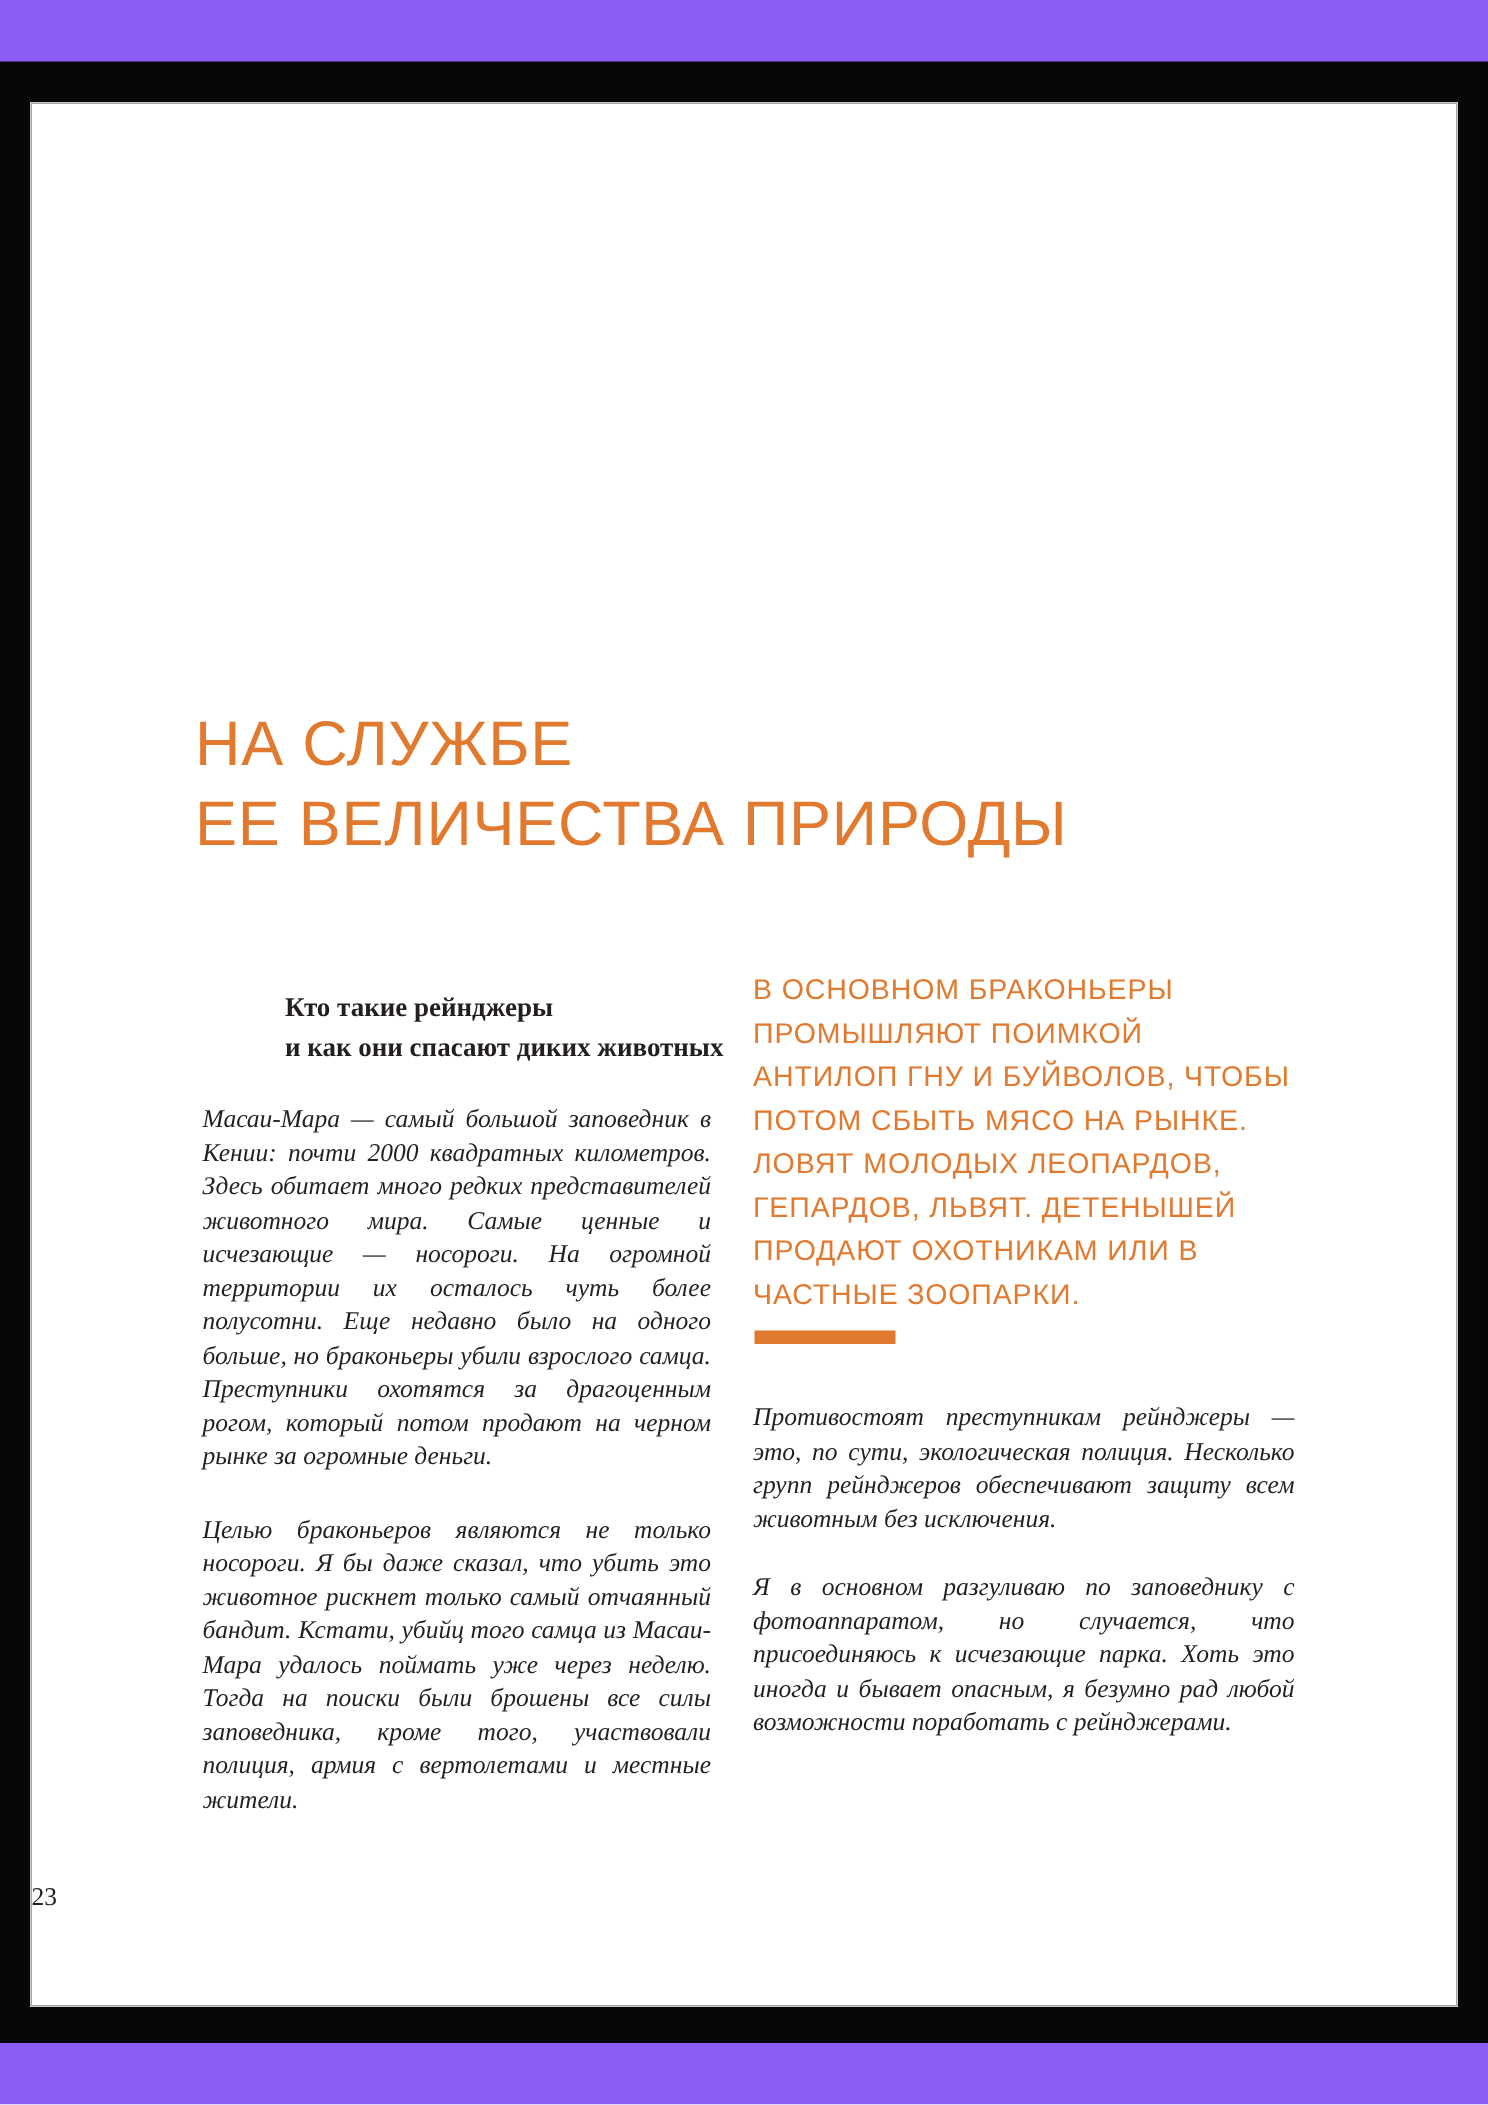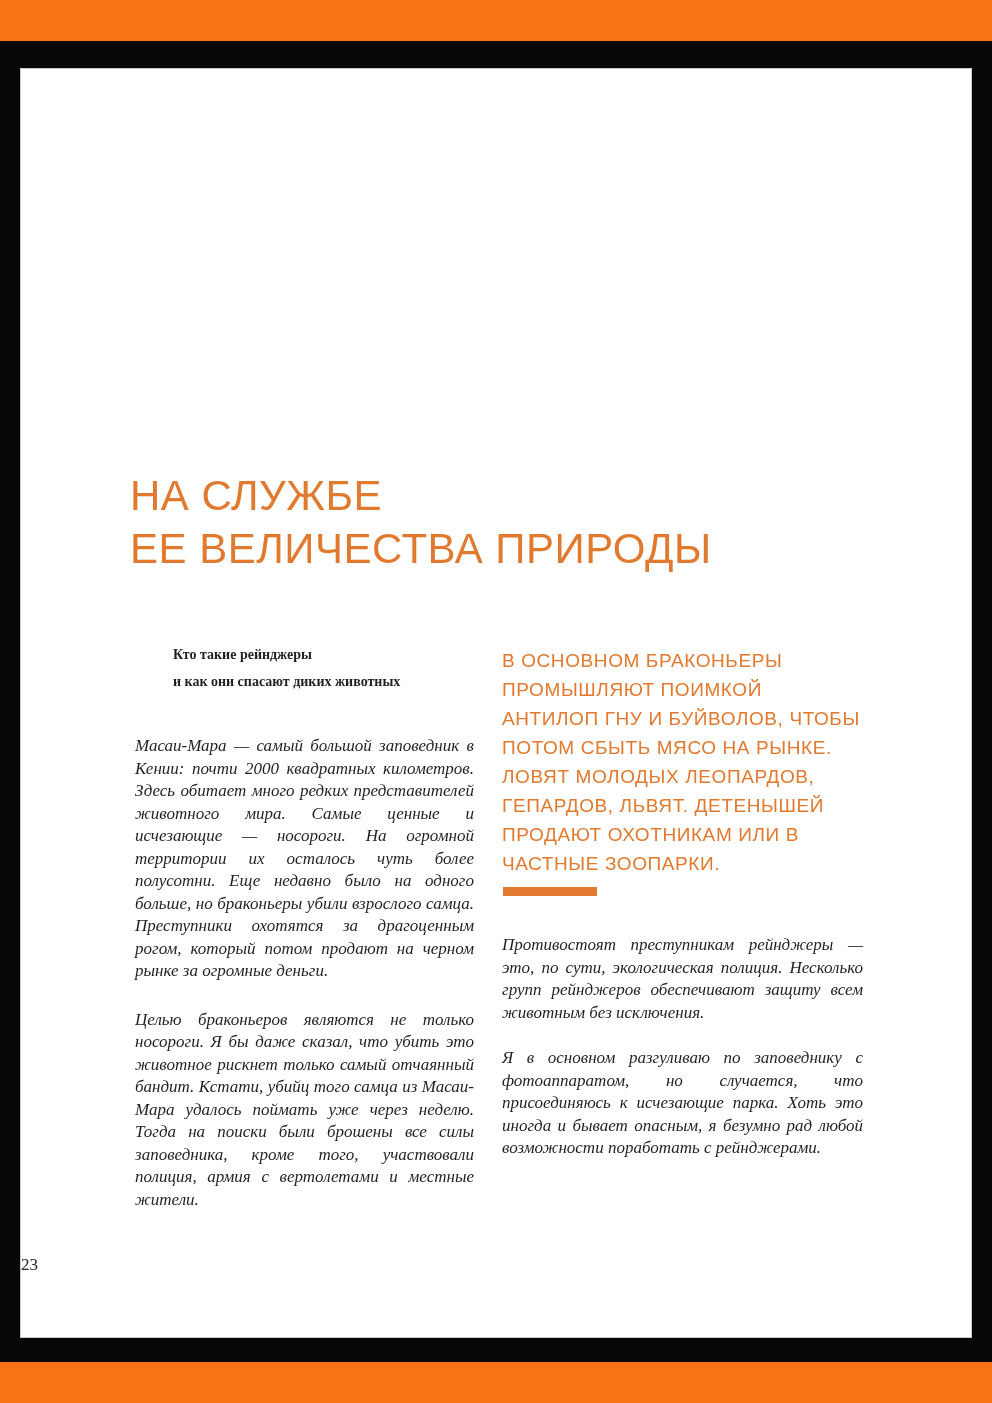--- a/index.html
+++ b/index.html
@@ -4,21 +4,21 @@
 <style>
   html, body {
     margin: 0;
     padding: 0;
     background: #ffffff;
   }
   .canvas {
     position: relative;
     width: 992px;
     height: 1403px;
-    background: #f97316;
+    background: #8b5cf6;
     overflow: hidden;
     font-family: "Liberation Serif", serif;
   }
   
   .frame {
     position: absolute;
     left: 0;
     top: 41px;
     width: 992px;
     height: 1321px;
@@ -43,24 +43,24 @@
     font-size: 42px;
     line-height: 53px;
     letter-spacing: 0.5px;
     color: #e1792f;
   }
   .title span { display: block; }
   .subtitle {
     position: absolute;
     left: 152px;
     top: 572px;
-    margin: 0;
+    margin: 17px;
     font-family: "Liberation Serif", serif;
     font-weight: bold;
-    font-size: 14px;
+    font-size: 18px;
     line-height: 27px;
     color: #231f20;
   }
   .subtitle span { display: block; }
   .col {
     position: absolute;
     color: #231f20;
   }
   .col-left {
     left: 114px;

